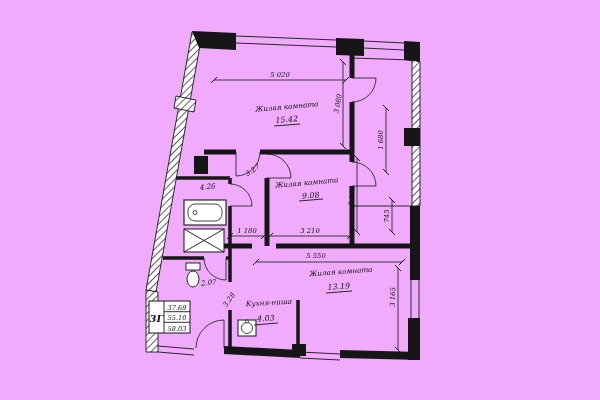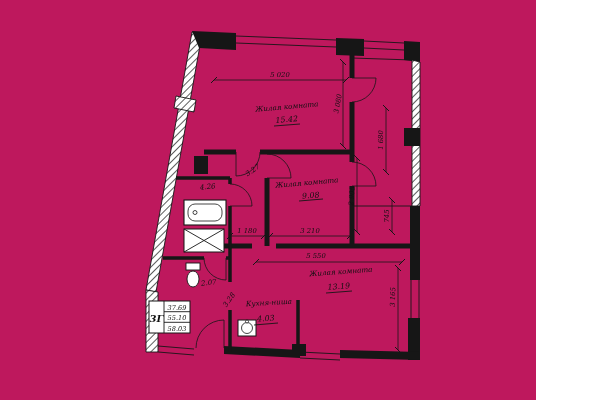--- a/index.html
+++ b/index.html
@@ -1,16 +1,16 @@
 <!DOCTYPE html>
 <html><head>
 <meta charset="utf-8">
 <style>
   html,body{margin:0;padding:0;background:#ffffff;}
-  .canvas{position:relative;width:536px;height:400px;background:#be185d;overflow:hidden;}
+  .canvas{position:relative;width:600px;height:400px;background:#f0abfc;overflow:hidden;}
   svg{display:block;}
   .thin{stroke:#161616;stroke-width:0.9;fill:none;}
   .dimline{stroke:#161616;stroke-width:0.8;fill:none;}
   .arc{stroke:#161616;stroke-width:0.8;fill:none;}
   .fix{stroke:#161616;fill:#ffffff;}
   text{fill:#101010;font-family:"DejaVu Serif",serif;font-style:italic;}
   .room-name{font-size:7.2px;text-anchor:middle;}
   .room-area{font-size:7.8px;text-anchor:middle;}
   .dim{font-size:6.8px;text-anchor:middle;}
   .small-area{font-size:7px;text-anchor:middle;}

